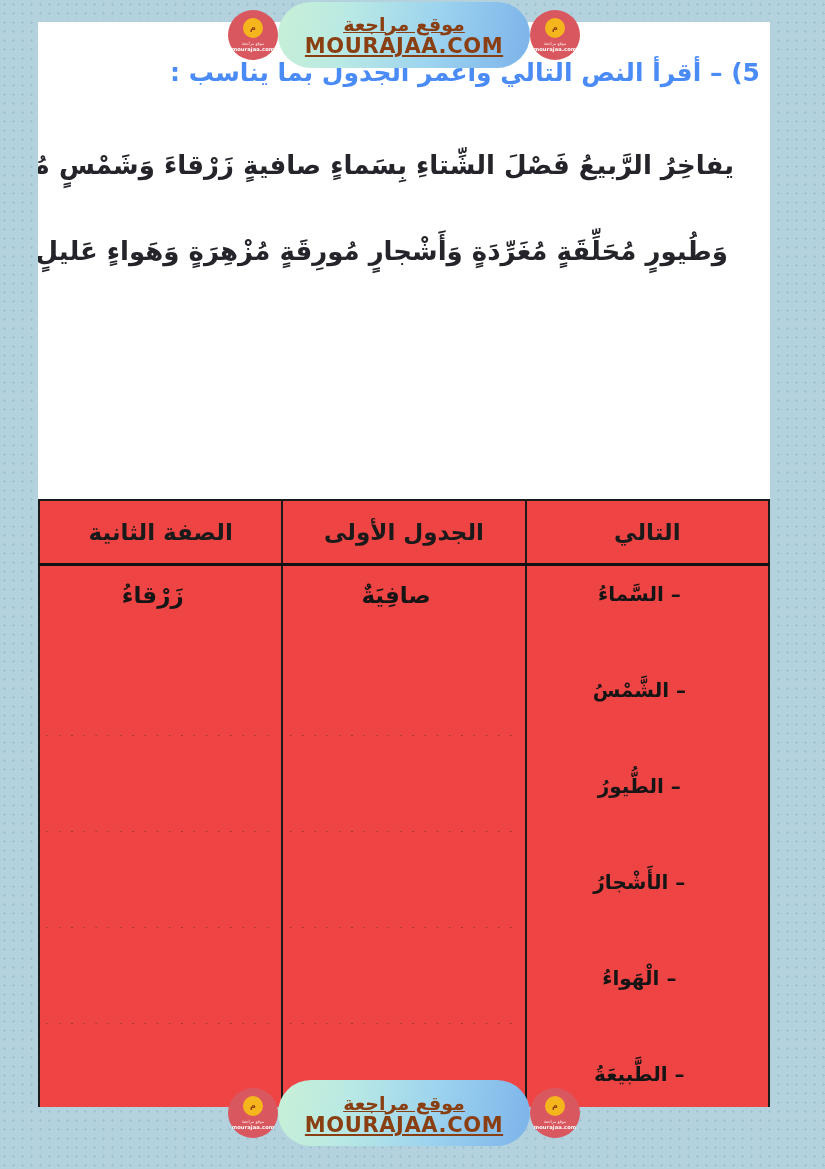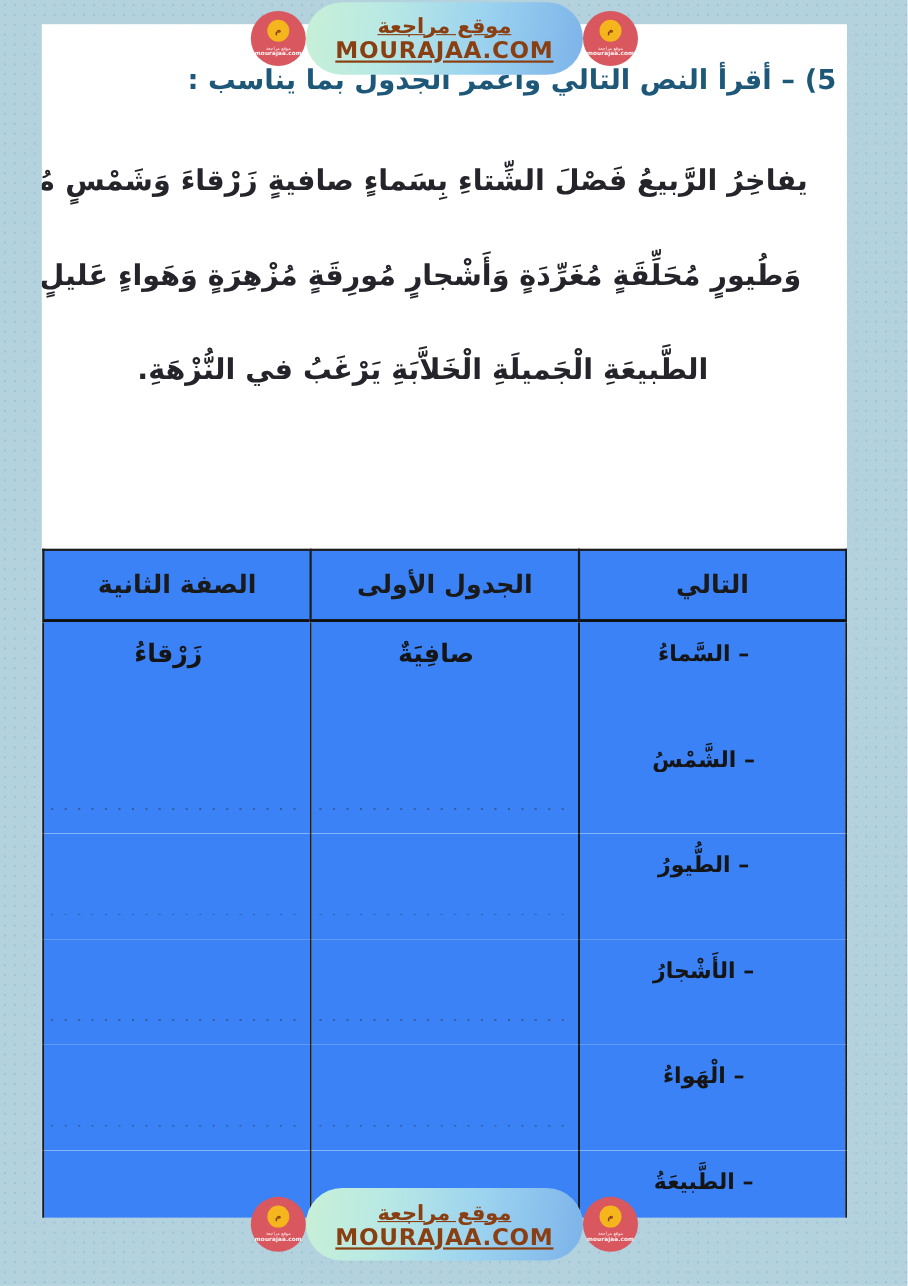--- a/index.html
+++ b/index.html
@@ -28,21 +28,21 @@
 
   
   .heading{
     position:absolute;
     top:36px;right:10px;left:10px;
     text-align:right;
     direction:rtl;
     font-family:"DejaVu Sans", sans-serif;
     font-size:25px;
     font-weight:bold;
-    color:#0c4a6e;
+    color:#3b82f6;
     letter-spacing:0px;
     white-space:nowrap;
     opacity:.92;
   }
 
   
   .passage{
     position:absolute;
     top:100px;right:26px;left:26px;
     direction:rtl;
@@ -64,21 +64,21 @@
     position:absolute;
     left:0px;top:477px;
     width:732px;
     border-collapse:collapse;
     table-layout:fixed;
     direction:rtl;
   }
   .tbl td,.tbl th{
     border:2px solid #1b1b1b;
     padding:0;
-    background:#3b82f6;
+    background:#ef4444;
   }
   .tbl thead th{
     height:62px;
     font-size:23px;
     font-weight:bold;
     color:#1a1a1a;
     text-align:center;
     vertical-align:middle;
     border-bottom:3px solid #111;
   }
@@ -215,21 +215,20 @@
 
 <div class="sheet">
 
   <div class="heading">5) – أقرأ النص التالي وأعمر الجدول بما يناسب :</div>
 
   <div class="ghost" style="top:74px;right:120px;">‏‎ ‎</div>
 
   <div class="passage">
     <span class="pline l1">يفاخِرُ الرَّبيعُ فَصْلَ الشِّتاءِ بِسَماءٍ صافيةٍ زَرْقاءَ وَشَمْسٍ مُشْرِقَةٍ دافِئَةٍ</span>
     <span class="pline l2">وَطُيورٍ مُحَلِّقَةٍ مُغَرِّدَةٍ وَأَشْجارٍ مُورِقَةٍ مُزْهِرَةٍ وَهَواءٍ عَليلٍ لَطيفٍ، كُلُّ شَيْءٍ في</span>
-    <span class="pline l3">الطَّبيعَةِ الْجَميلَةِ الْخَلاَّبَةِ يَرْغَبُ في النُّزْهَةِ.</span>
   </div>
 
   <table class="tbl">
     <thead>
       <tr>
         <th>التالي</th>
         <th>الجدول الأولى</th>
         <th>الصفة الثانية</th>
       </tr>
     </thead>

